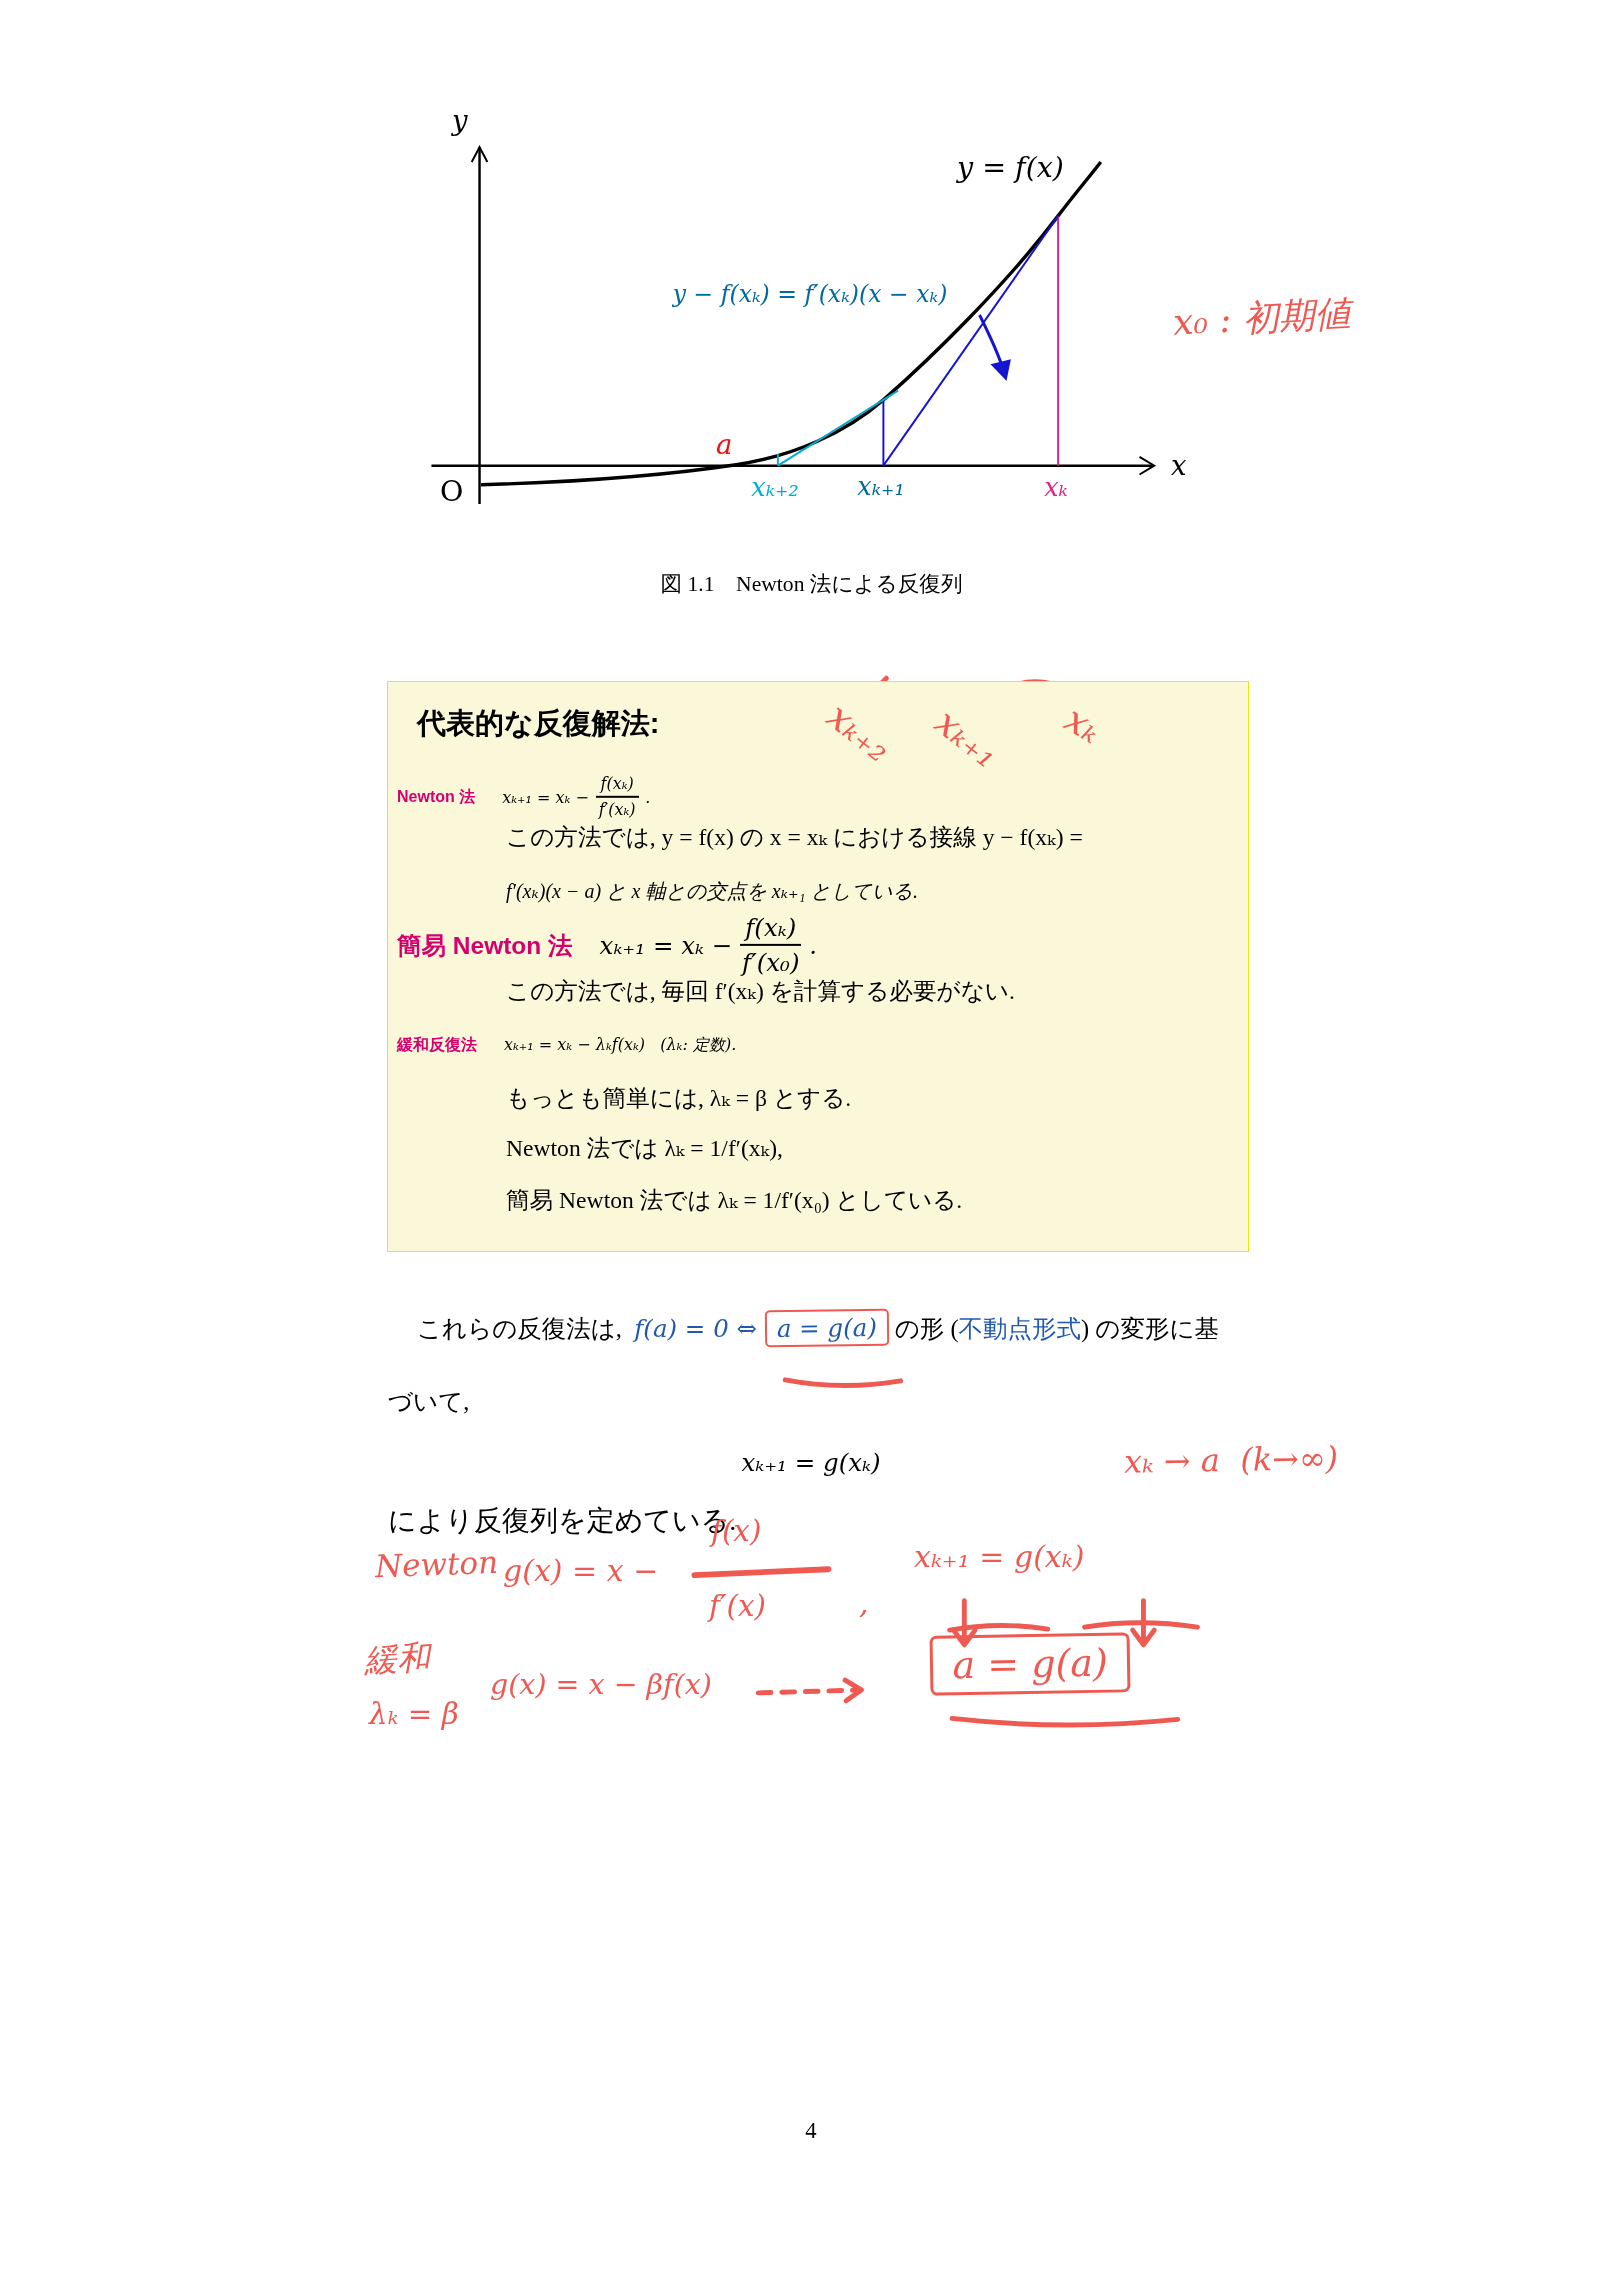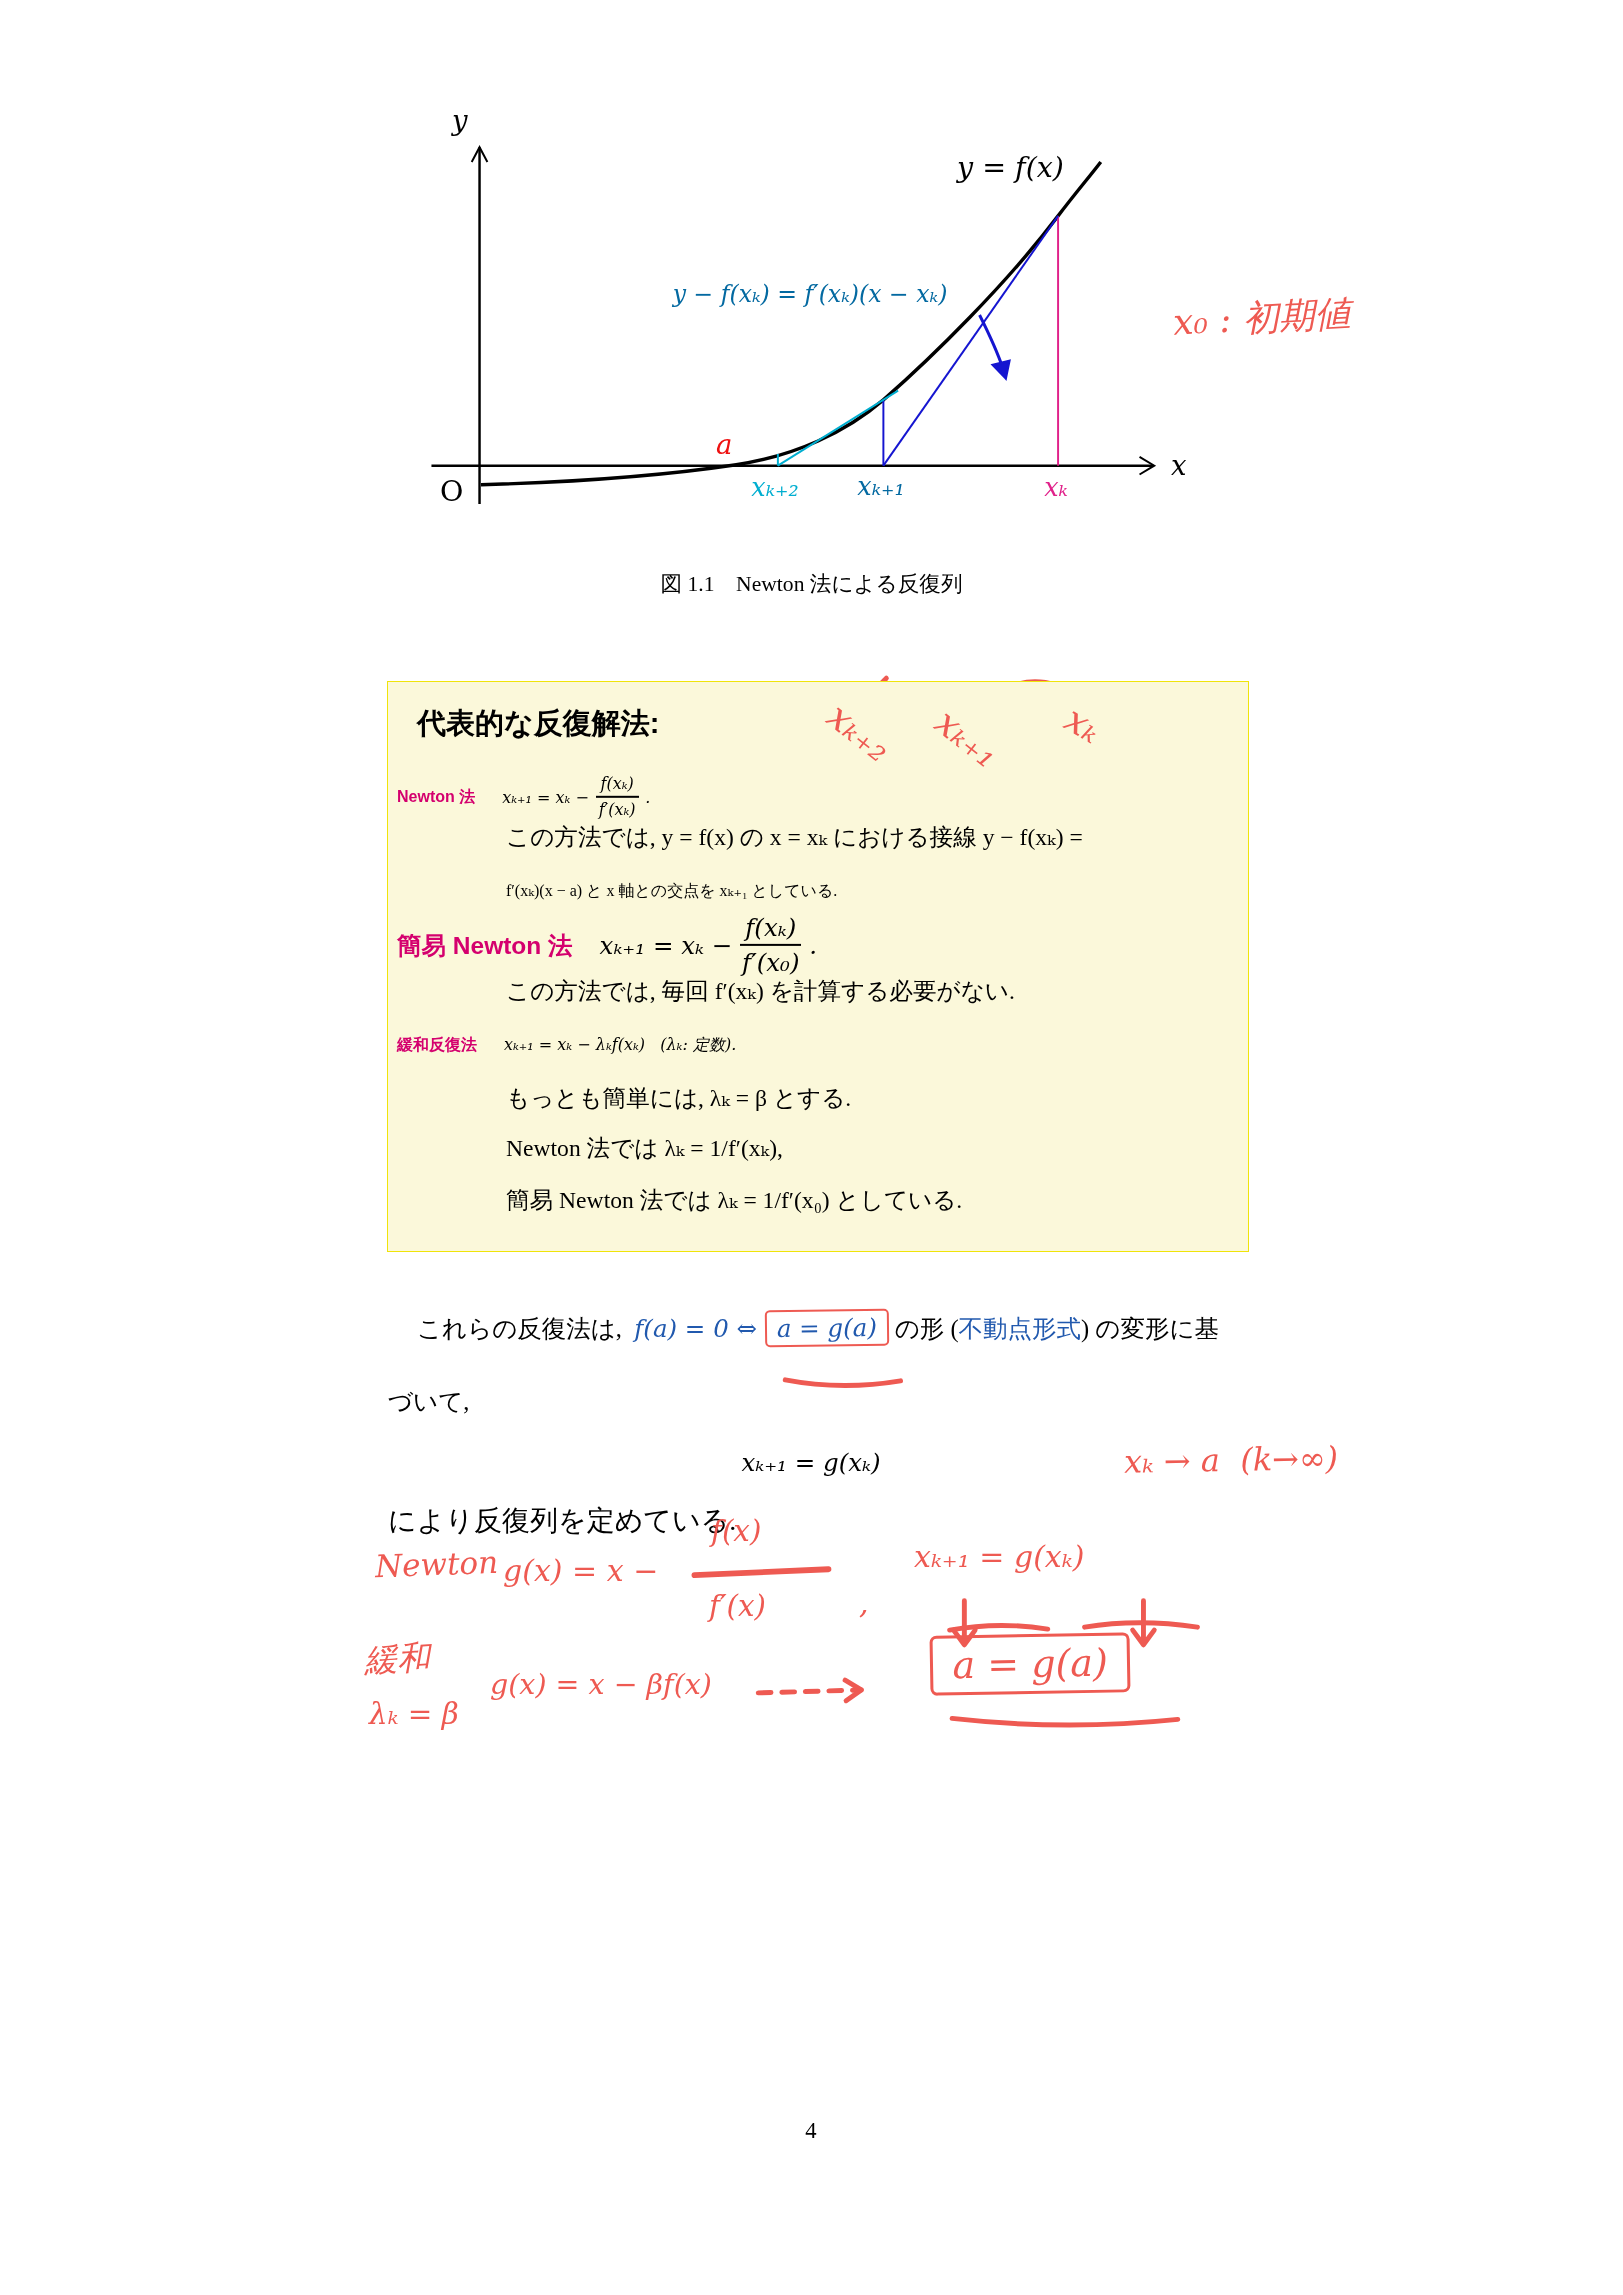--- a/index.html
+++ b/index.html
@@ -113,21 +113,21 @@
   <div class="row" style="left:397px;top:785px;font-size:16px;margin-top:12px;">
     <span class="magenta" style="margin-right:27px;">Newton 法</span>
     <span class="math">xₖ₊₁ = xₖ −</span>
     <span class="frac math">
       <span class="num">f(xₖ)</span>
       <span class="den">f′(xₖ)</span>
     </span>
     <span class="math">.</span>
   </div>
   <div class="row jp" style="left:506px;top:837px;font-size:23.6px;text-align:center;"><span>この方法では, y = f(x) の x = xₖ における接線 y − f(xₖ) =</span></div>
-  <div class="row jp" style="left:506px;top:891px;font-size:16px;"><span>f′(xₖ)(x − a) と x 軸との交点を xₖ₊₁ としている.</span></div>
+  <div class="row jp" style="left:506px;top:891px;font-size:20px;font-style:italic;"><span>f′(xₖ)(x − a) と x 軸との交点を xₖ₊₁ としている.</span></div>
 
   <div class="row" style="left:397px;top:945px;font-size:24.5px;">
     <span class="magenta" style="margin-right:27px;">簡易 Newton 法</span>
     <span class="math">xₖ₊₁ = xₖ −</span>
     <span class="frac math">
       <span class="num">f(xₖ)</span>
       <span class="den">f′(x₀)</span>
     </span>
     <span class="math">.</span>
   </div>

